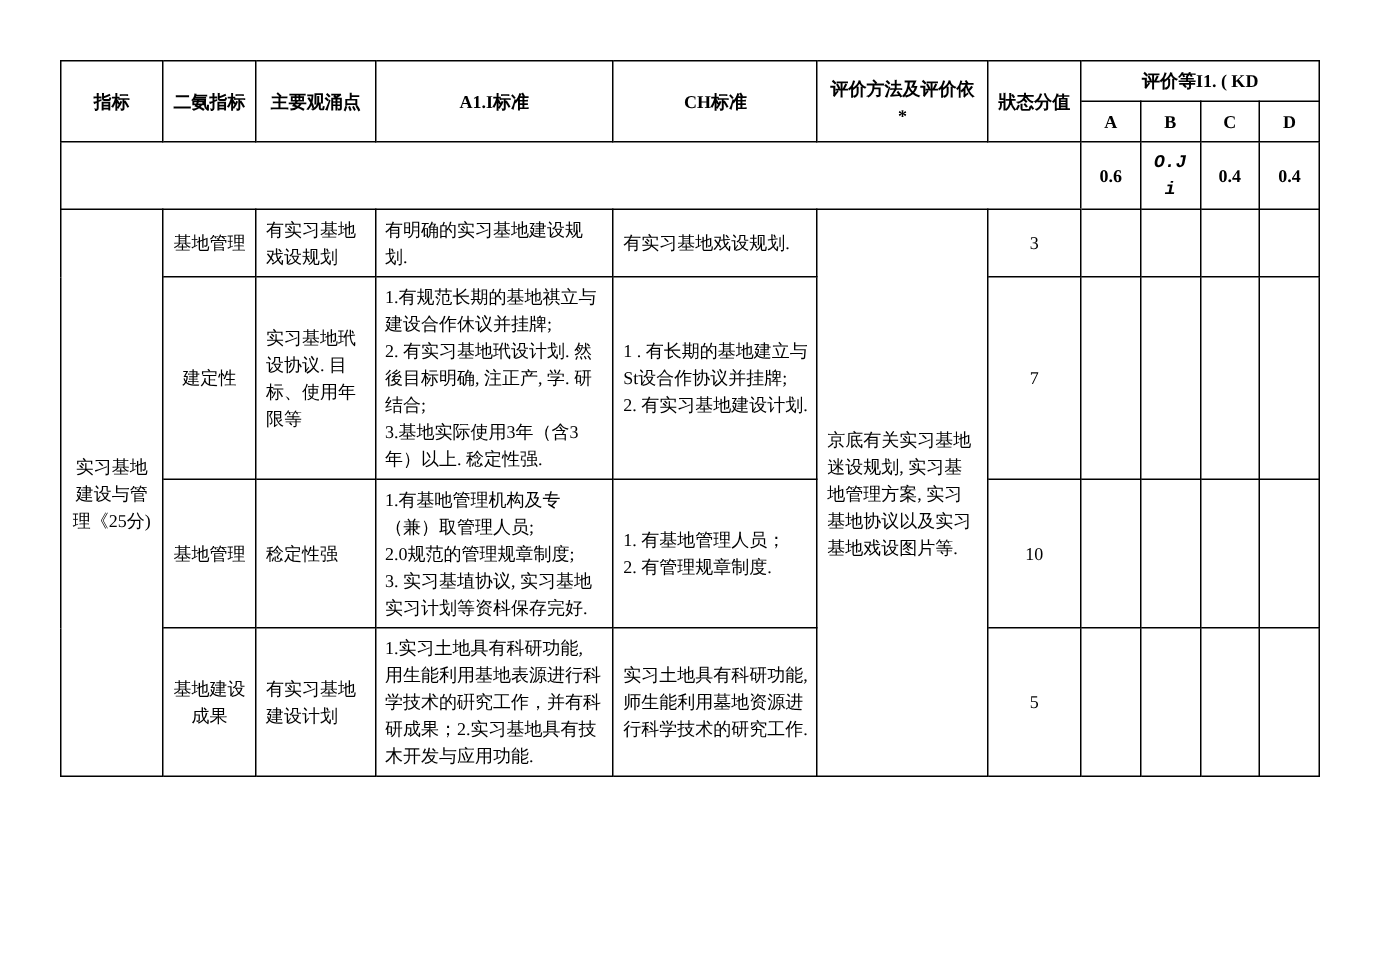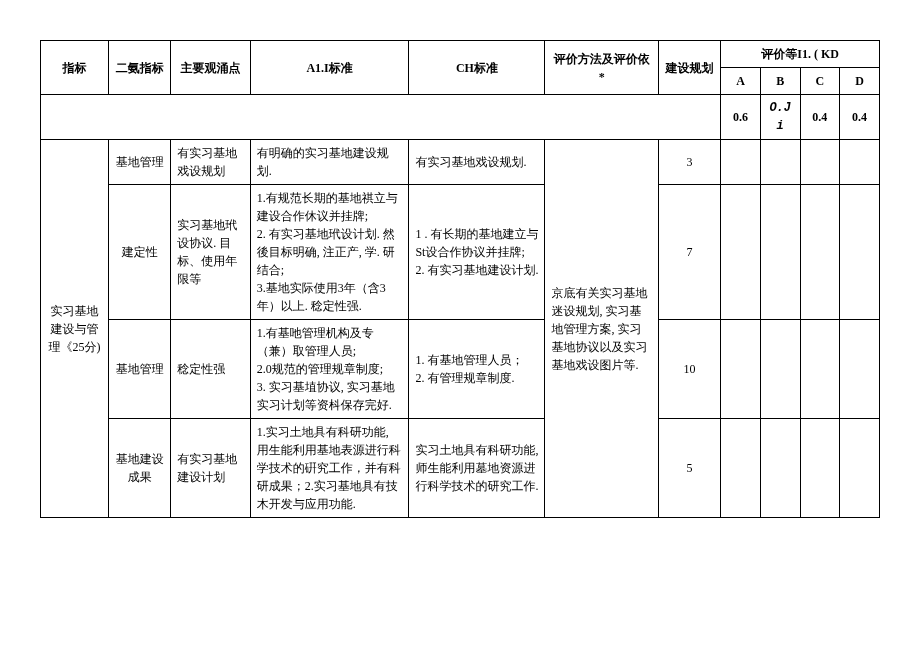--- a/index.html
+++ b/index.html
@@ -59,21 +59,21 @@
     <col class="col-g">
   </colgroup>
   <thead>
     <tr>
       <th rowspan="2">指标</th>
       <th rowspan="2">二氨指标</th>
       <th rowspan="2">主要观涌点</th>
       <th rowspan="2">A1.I标准</th>
       <th rowspan="2">CH标准</th>
       <th rowspan="2">评价方法及评价依*</th>
-      <th rowspan="2">建设规划</th>
+      <th rowspan="2">狀态分值</th>
       <th colspan="4">评价等I1. ( KD</th>
     </tr>
     <tr>
       <th>A</th>
       <th>B</th>
       <th>C</th>
       <th>D</th>
     </tr>
     <tr>
       <td colspan="7" style="border-left:1px solid #000;border-right:none;border-top:none;border-bottom:1px solid #000;height:0;padding:0;"></td>

